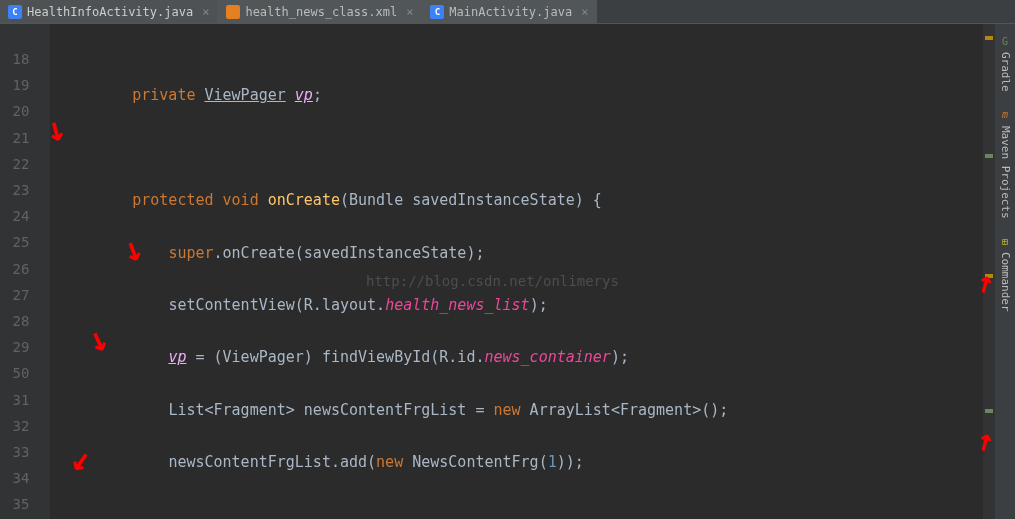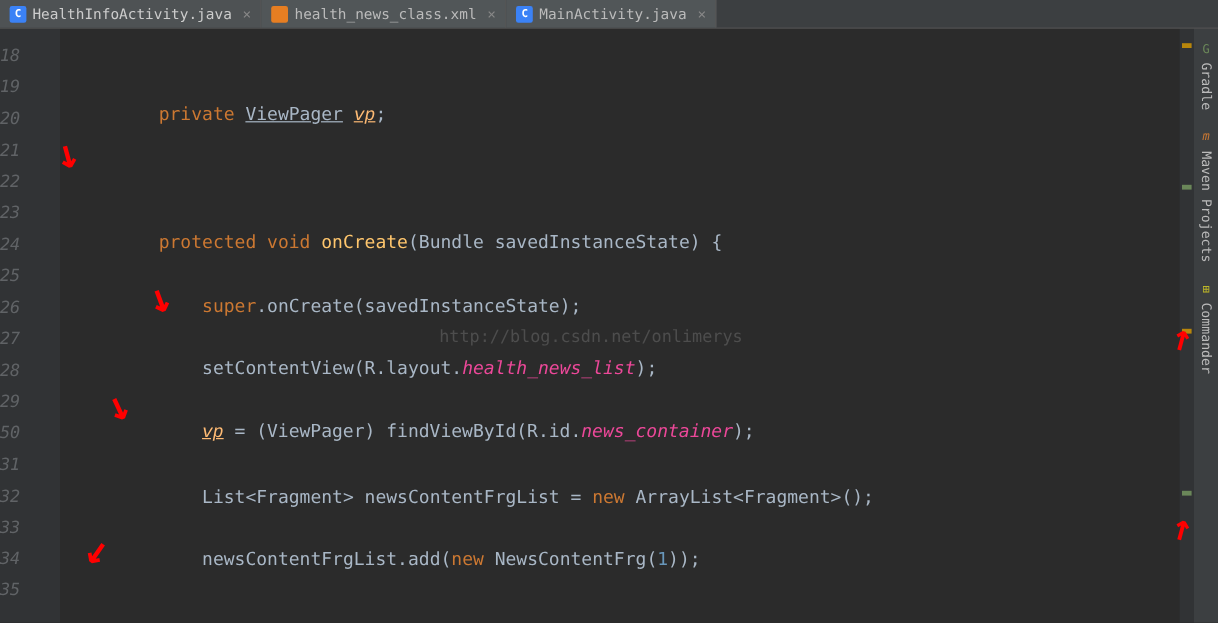--- a/index.html
+++ b/index.html
@@ -44,43 +44,42 @@
   .tab-icon.xml { background: #e67e22; }
   .close-x { color: #888; cursor: pointer; font-size: 12px; margin-left: 4px; }
   .editor-area {
     display: flex;
     height: calc(100% - 24px);
   }
   .gutter {
     width: 50px;
     background: #313335;
     color: #606366;
-    text-align: left;
+    text-align: center;
     padding-right: 8px;
-    padding-top: 10px;
+    padding-top: 22px;
     font-size: 14px;
     line-height: 26.2px;
     user-select: none;
     position: relative;
-    font-style: italic;
   }
   .code {
     flex: 1;
     background: #2b2b2b;
     color: #a9b7c6;
     padding-top: 6px;
     padding-left: 10px;
     line-height: 26.2px;
     white-space: pre;
     position: relative;
     font-size: 15px;
   }
   .kw { color: #cc7832; }
   .type { color: #a9b7c6; text-decoration: underline; }
-  .field { color: #fdba74; font-style: italic; text-decoration: underline; font-family: Liberation Mono, monospace; }
+  .field { color: #f0abfc; font-style: italic; text-decoration: underline; }
   .method { color: #ffc66d; }
   .annotation { color: #bbb529; }
   .num { color: #6897bb; }
   .staticf { color: #ec4899; font-style: italic; }
   .highlight-line {
     position: absolute;
     left: 0; right: 0;
     background: #323232;
     height: 26px;
     z-index: -1;

